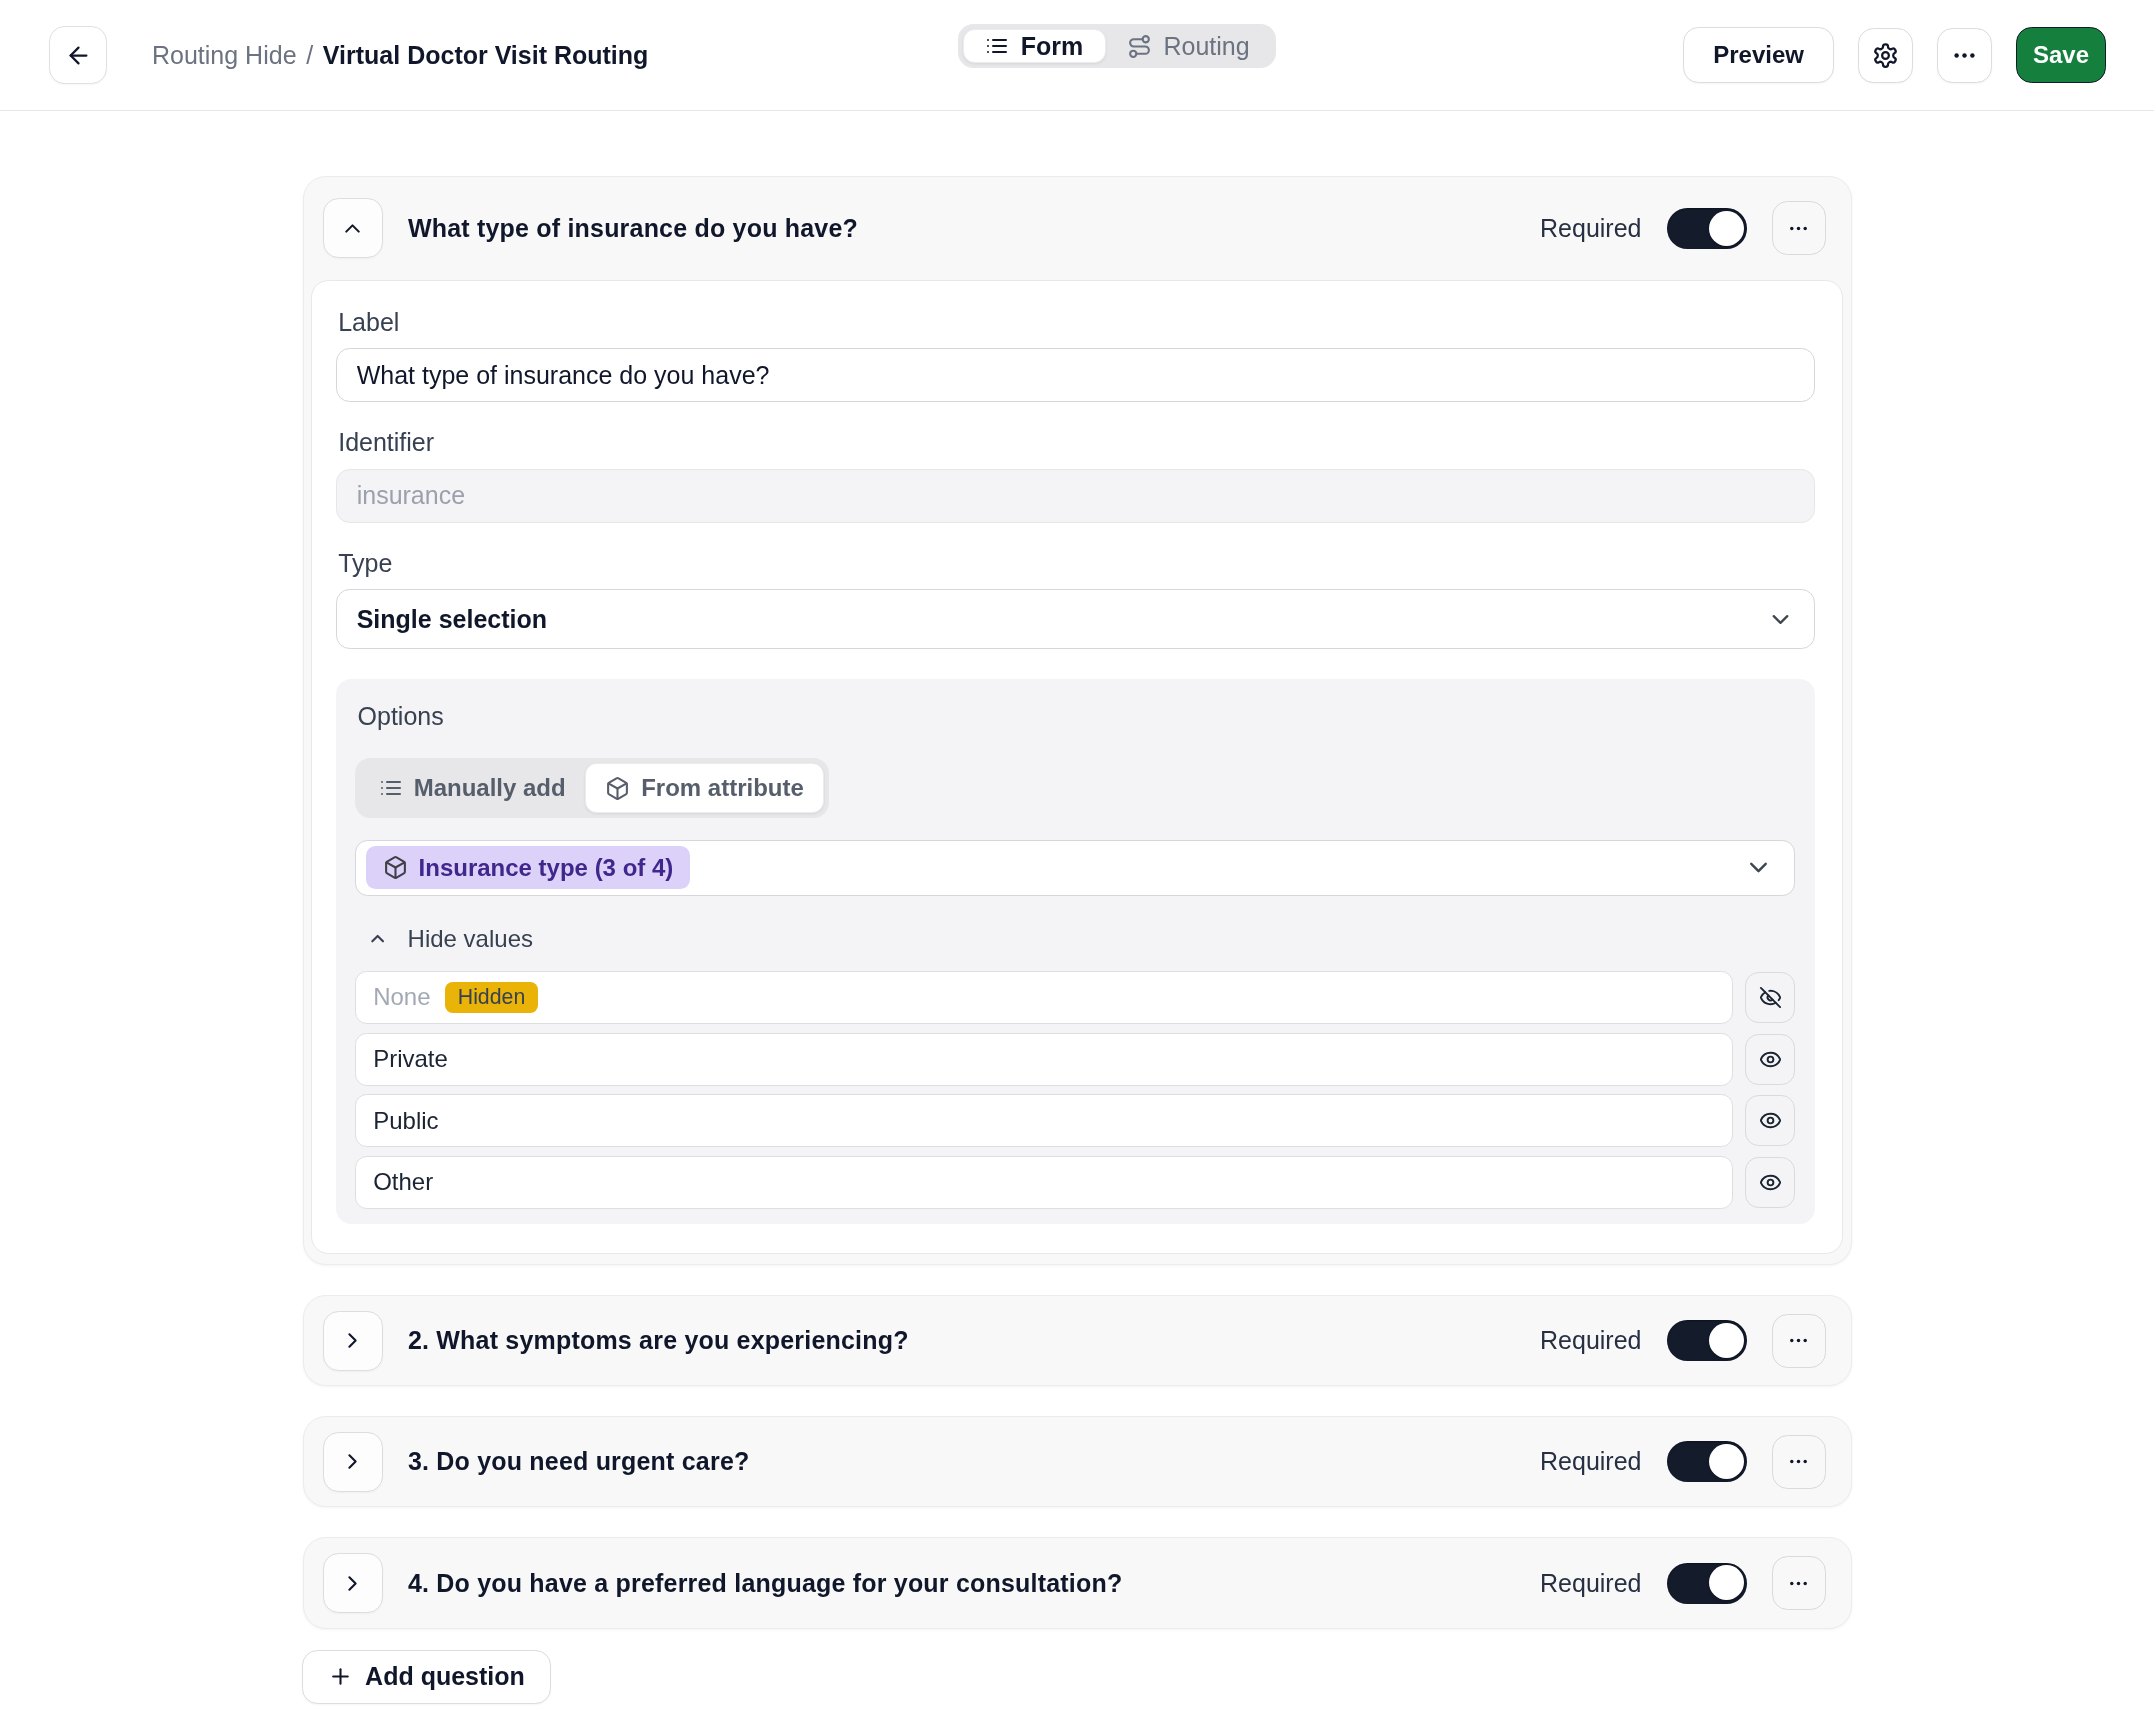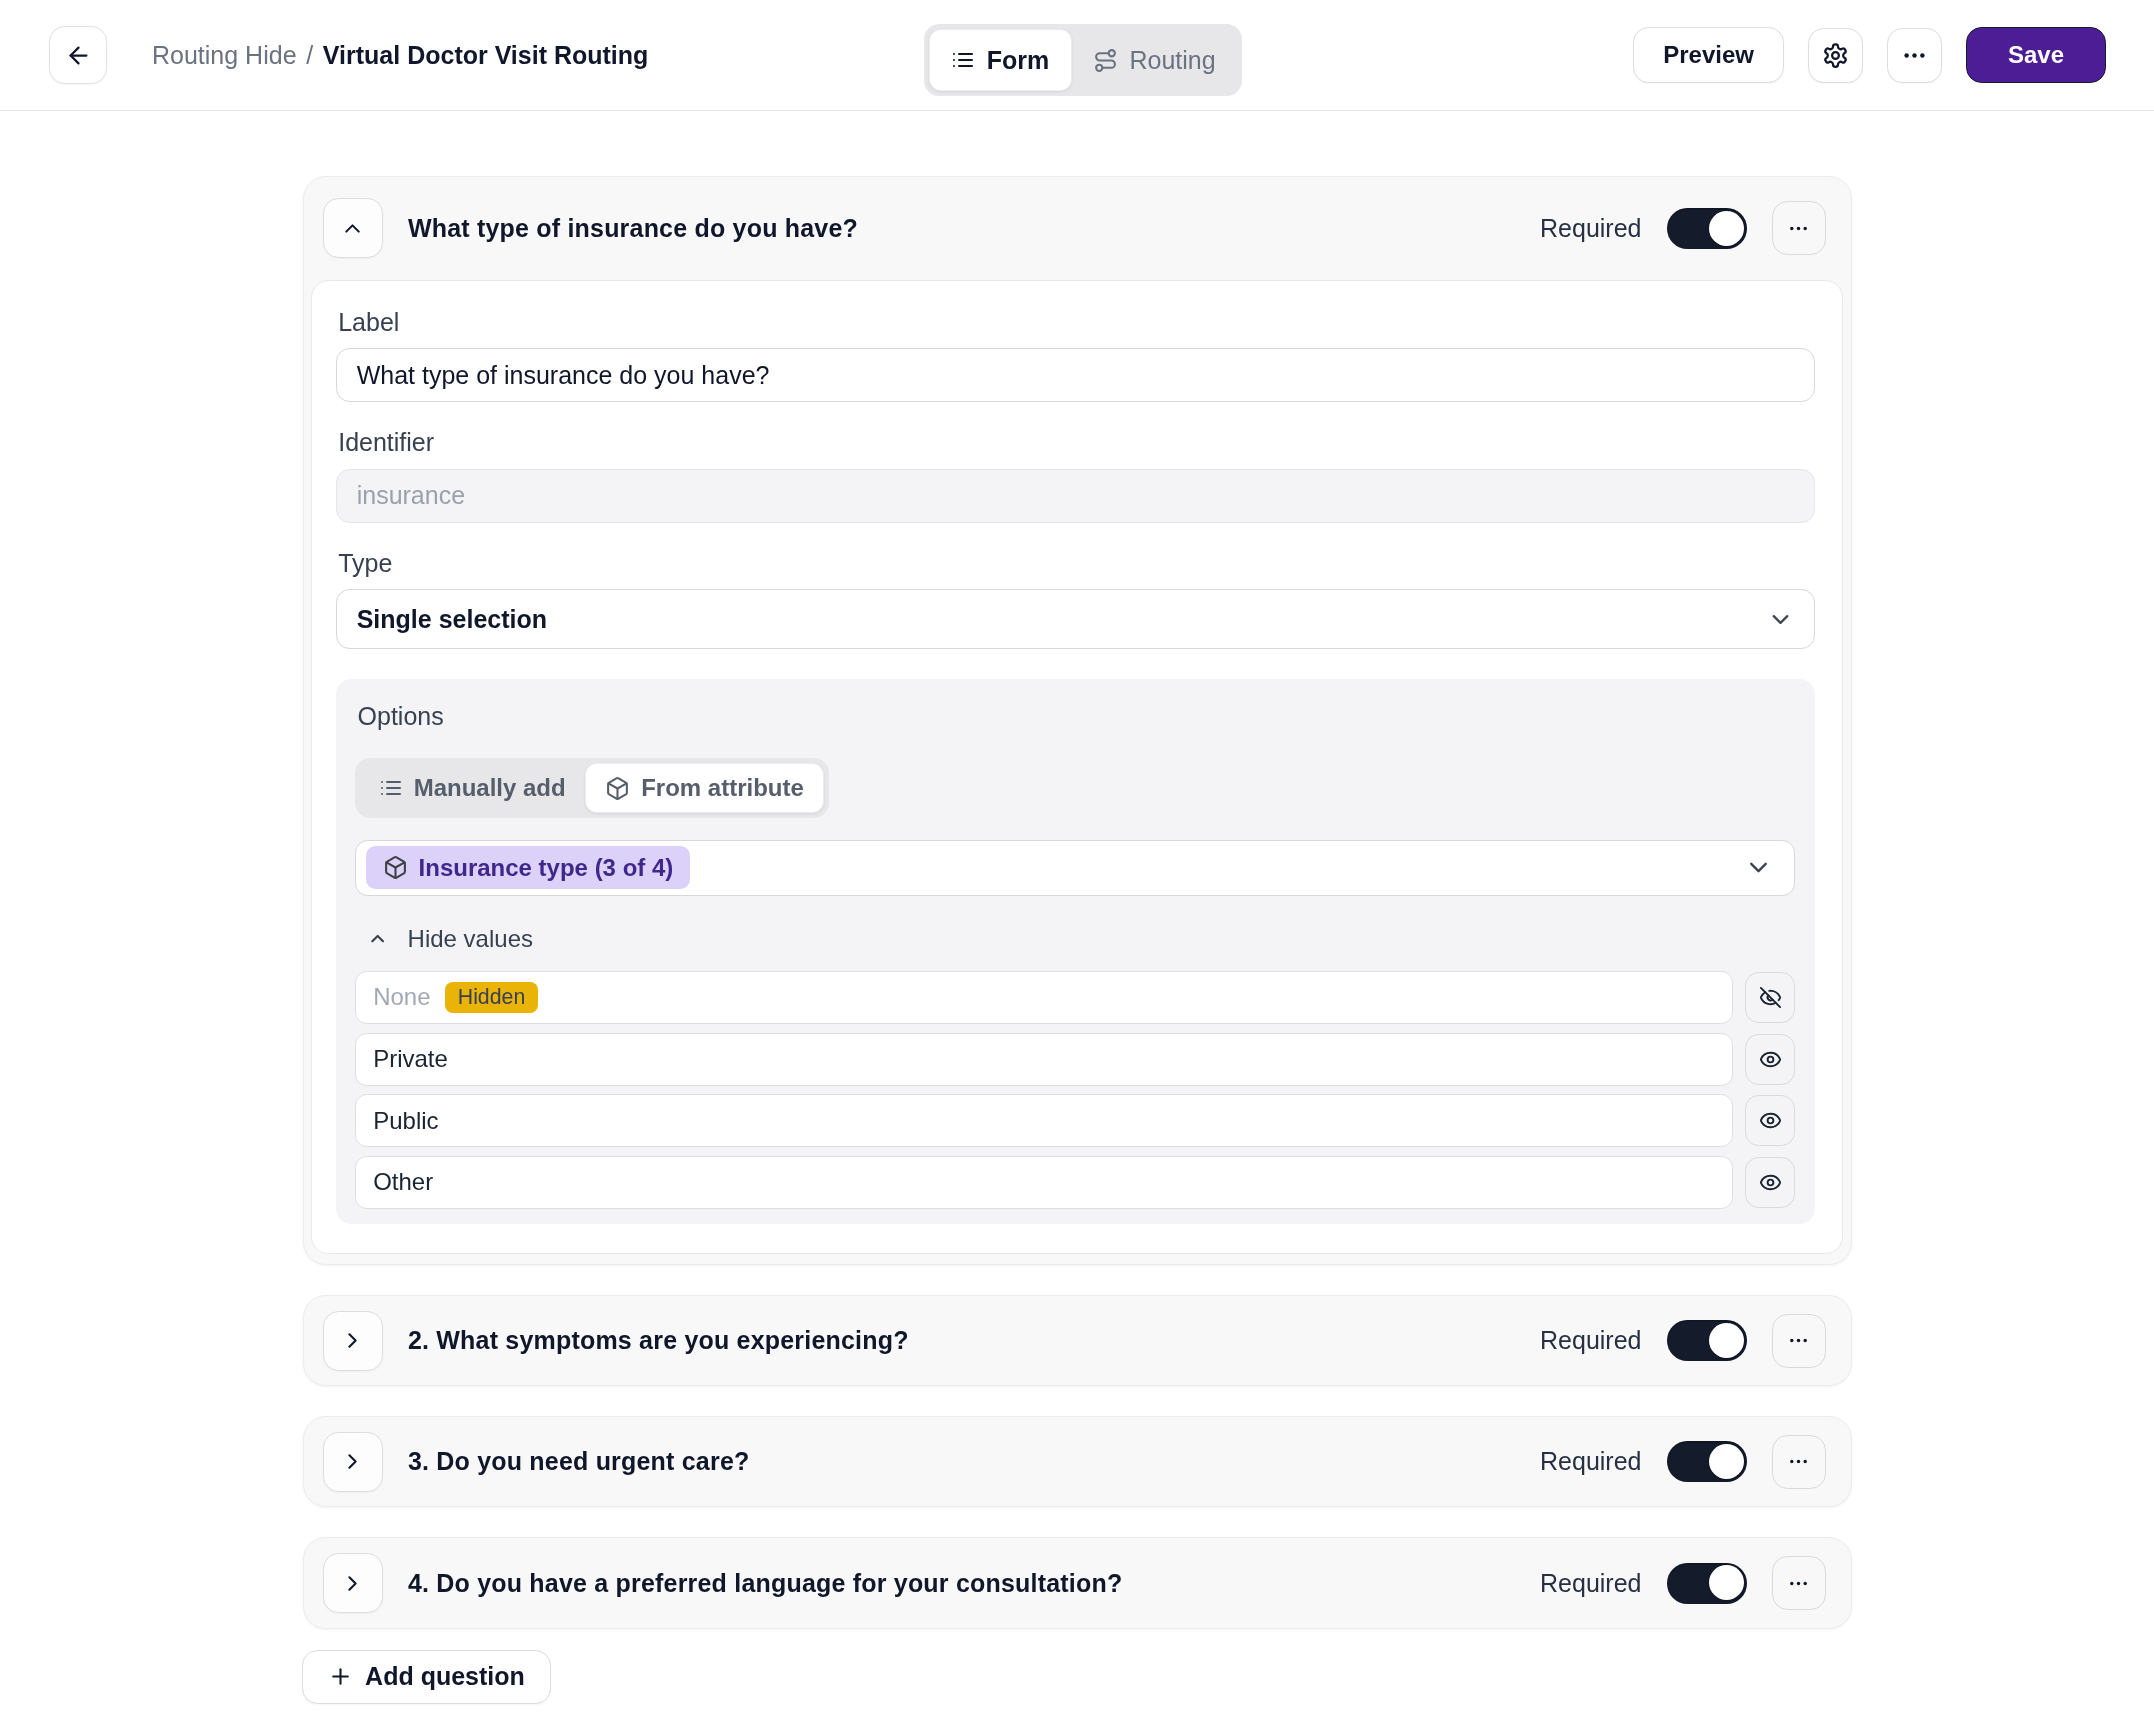--- a/index.html
+++ b/index.html
@@ -21,42 +21,42 @@
     background: #fff; border: 1px solid #e0e0e5; border-radius: 15.5px;
     cursor: pointer; color: #10172a; box-shadow: 0 1px 1.9px rgba(0,0,0,.04);
   }
   .back-btn { width: 58px; height: 58px; }
   .breadcrumb { margin-left: 45px; font-size: 25px; display: flex; gap: 9.7px; align-items: center; white-space: nowrap; }
   .crumb-section { color: #6b7280; font-weight: 500; }
   .crumb-sep { color: #6b7280; font-weight: 500; }
   .crumb-title { color: #10172a; font-weight: 700; }
 
   .seg {
-    position: absolute; left: 924px; top: 24px; height: 72px;
+    position: absolute; left: 958px; top: 24px; height: 44px;
     background: #e7e7ea; border-radius: 15.5px; padding: 4.9px;
     display: flex; align-items: stretch;
   }
   .seg-btn {
     display: flex; align-items: center; gap: 11.6px; border: none; background: transparent;
     font-family: inherit; font-size: 25px; padding: 0 21.3px; border-radius: 11.6px;
     color: #6b7280; font-weight: 500; cursor: pointer;
   }
   .seg-btn.active {
     background: #fff; color: #10172a; font-weight: 700;
     border: 1px solid #ececef; box-shadow: 0 1px 2.9px rgba(0,0,0,.08);
   }
 
   .header-actions { margin-left: auto; display: flex; align-items: center; gap: 24px; }
   .btn {
     font-family: inherit; display: inline-flex; align-items: center; justify-content: center;
     height: 56px; border-radius: 15.5px; font-size: 24px; font-weight: 600; cursor: pointer;
   }
   .btn-secondary { background: #fff; border: 1px solid #dcdce1; color: #10172a; padding: 0 29px; box-shadow: 0 1px 1.9px rgba(0,0,0,.04); }
   .btn-square { width: 55px; height: 55px; padding: 0; }
-  .btn-primary { background: #4c1d95; color: #fff; border: 1px solid #141b2b; padding: 0 41px; }
+  .btn-primary { background: #15803d; color: #fff; border: 1px solid #141b2b; padding: 0 16px; }
 
   
   main { width: 1549px; margin: 65px auto 0 auto; }
 
   .card {
     background: #f8f8f9; border: 1px solid #ececef; border-radius: 23px;
     box-shadow: 0 1px 2.9px rgba(0,0,0,.05); margin-bottom: 30px;
   }
   .card-head { display: flex; align-items: center; padding: 21.3px 25px 21.3px 19.4px; }
   .collapse-btn {

